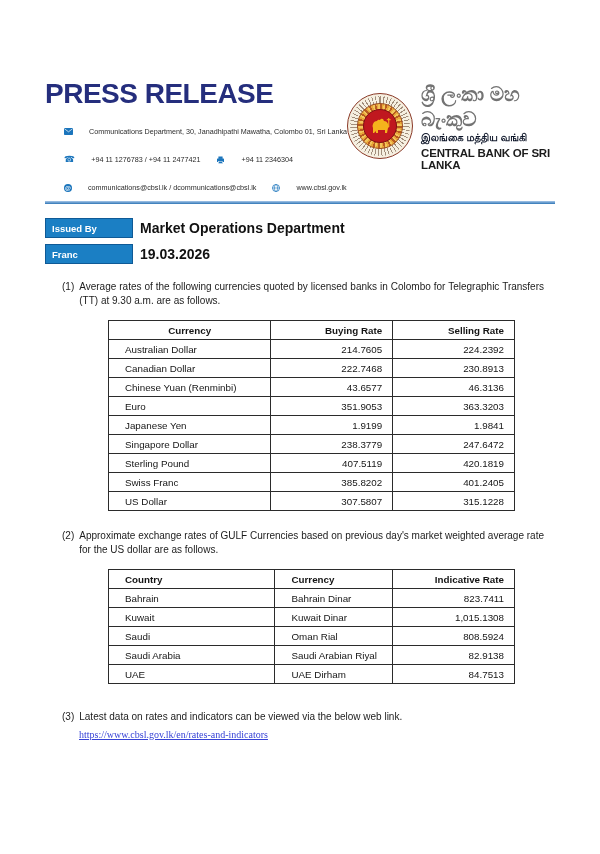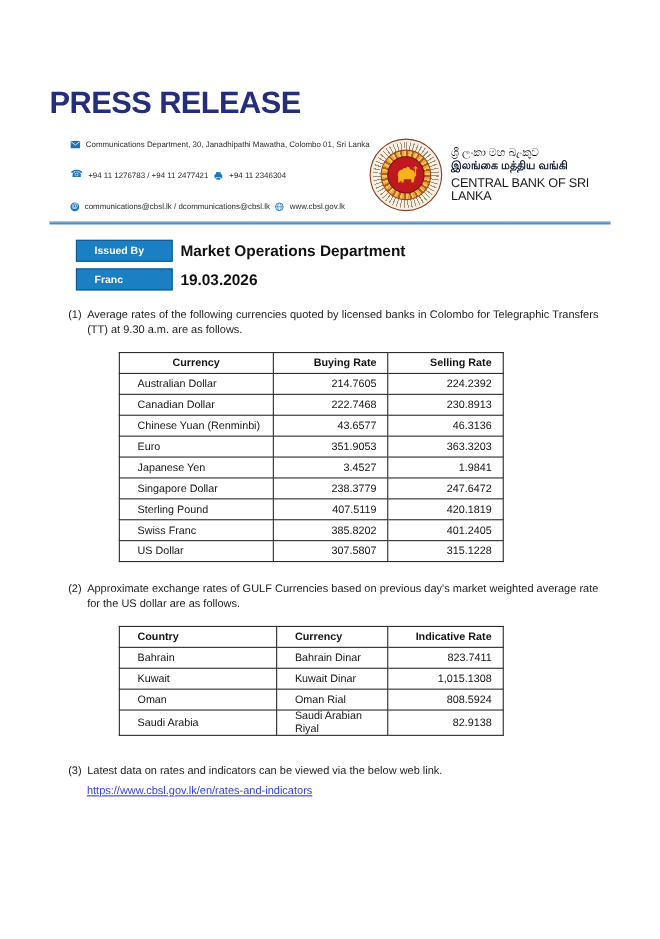--- a/index.html
+++ b/index.html
@@ -5,27 +5,27 @@
   * { margin:0; padding:0; box-sizing:border-box; }
   html,body { background:#ffffff; }
   body {
     width:600px; height:854px; overflow:hidden;
     font-family:"Liberation Sans", sans-serif;
     color:#1c1c1c;
   }
   .page { padding:80px 45px 0 45px; }
 
   
-  .header { display:flex; justify-content:space-between; align-items:flex-end; }
+  .header { display:flex; justify-content:space-between; align-items:flex-start; }
   .press-title {
     font-size:28px; font-weight:800; letter-spacing:-0.5px;
     color:#252e7d; line-height:1.0; margin-bottom:7px;
   }
   .contact-line {
-    display:flex; align-items:center; gap:5px;
+    display:flex; align-items:center; gap:16px;
     font-size:7.2px; color:#2b2b2b; margin-top:19px; white-space:nowrap;padding-left:19px;
   }
   .cicon { display:inline-flex; align-items:center; justify-content:center; flex:0 0 auto; }
   .phone-glyph { color:#1b75bc; font-size:9px; line-height:1;
     font-family:"DejaVu Sans", sans-serif; }
   .at-circle {
     width:8px; height:8px; border-radius:50%; background:#1b75bc;
     color:#fff; font-size:6px; font-weight:bold; line-height:8px; text-align:center;
   }
 
@@ -43,56 +43,56 @@
     position:absolute; inset:10px; border-radius:50%;
     background:repeating-conic-gradient(#b85c20 0deg 5deg, #e9a63a 5deg 10deg, #f3c75c 10deg 15deg);
     border:1px solid #9a4a1c;
   }
   .seal-red {
     position:absolute; inset:16px; border-radius:50%;
     background:#c0181f; border:1.5px solid #7e0f14;
     display:flex; align-items:center; justify-content:center;
   }
   .bank-names { text-align:left; }
-  .bank-si { font-size:10px; font-weight:400; color:#000000; line-height:1.25; }
+  .bank-si { font-size:20px; font-weight:700; color:#737373; line-height:1.25; }
   .bank-ta { font-size:10px;   font-weight:600; color:#0f172a; line-height:1.25; }
-  .bank-en { font-size:11.5px; font-weight:400; color:#1c1c1c; letter-spacing:-0.2px; margin-top:2px; }
+  .bank-en { font-size:11.5px; font-weight:700; color:#1c1c1c; letter-spacing:-0.2px; margin-top:2px; }
 
   .blue-rule {
     height:3px; margin-top:9px;
     background:linear-gradient(#a8c7e8, #2e75b6);
   }
 
   
   .meta { margin-top:14px; }
   .meta-row { display:flex; align-items:center; margin-bottom:6px; }
   .meta-badge {
     width:88px; height:20px; background:#1b7fc4; border:1px solid #0f5a96;
     color:#ffffff; font-size:9.5px; font-weight:bold;
-    display:flex; align-items:center; padding-left:16px;margin-left:24px;
+    display:flex; align-items:center; padding-left:6px;
   }
   .meta-value { font-size:14px; font-weight:bold; color:#111; margin-left:7px; }
 
   
   .section { margin-left:17px; }
   .para { display:flex; gap:5px; font-size:10px; line-height:1.35; color:#1c1c1c; }
   .para-num { flex:0 0 auto; }
   .para-text { text-align:justify; }
   .p1 { margin-top:16px; width:482px; }
   .p2 { margin-top:18px; width:482px; }
   .p3 { margin-top:26px; width:482px; }
   .weblink {
     display:inline-block; margin-left:17px; margin-top:1px;
-    font-size:10px; color:#3642d6; text-decoration:underline;
+    font-size:10px; color:#3642d6; text-decoration:underline;font-family:Liberation Serif, serif;
   }
 
   
   table {
     border-collapse:collapse; margin-left:46px; margin-top:13px;
-    width:350px; table-layout:fixed;
+    width:407px; table-layout:fixed;
     font-size:9.8px; color:#151515;
   }
   th, td { border:1px solid #2b2b2b; height:19px; }
   table { border:1.5px solid #222; }
   th { font-weight:bold; }
   .col-a1 { width:40%; } .col-b1 { width:30%; } .col-c1 { width:30%; }
   .col-a2 { width:41%; } .col-b2 { width:29%; } .col-c2 { width:30%; }
   .th-center { text-align:center; }
   .th-left, .cell-left { text-align:left; padding-left:16px; }
   .th-num, .cell-num { text-align:right; padding-right:10px; }
@@ -214,21 +214,21 @@
             <td class="cell-num">43.6577</td>
             <td class="cell-num">46.3136</td>
           </tr>
           <tr>
             <td class="cell-left">Euro</td>
             <td class="cell-num">351.9053</td>
             <td class="cell-num">363.3203</td>
           </tr>
           <tr>
             <td class="cell-left">Japanese Yen</td>
-            <td class="cell-num">3.4527</td>
+            <td class="cell-num">1.9199</td>
             <td class="cell-num">1.9841</td>
           </tr>
           <tr>
             <td class="cell-left">Singapore Dollar</td>
             <td class="cell-num">238.3779</td>
             <td class="cell-num">247.6472</td>
           </tr>
           <tr>
             <td class="cell-left">Sterling Pound</td>
             <td class="cell-num">407.5119</td>
@@ -271,28 +271,33 @@
             <td class="cell-left">Bahrain</td>
             <td class="cell-left">Bahrain Dinar</td>
             <td class="cell-num">823.7411</td>
           </tr>
           <tr>
             <td class="cell-left">Kuwait</td>
             <td class="cell-left">Kuwait Dinar</td>
             <td class="cell-num">1,015.1308</td>
           </tr>
           <tr>
-            <td class="cell-left">Oman</td>
+            <td class="cell-left">Saudi</td>
             <td class="cell-left">Oman Rial</td>
             <td class="cell-num">808.5924</td>
           </tr>
           <tr>
             <td class="cell-left">Saudi Arabia</td>
             <td class="cell-left">Saudi Arabian Riyal</td>
             <td class="cell-num">82.9138</td>
+          </tr>
+          <tr>
+            <td class="cell-left">UAE</td>
+            <td class="cell-left">UAE Dirham</td>
+            <td class="cell-num">84.7513</td>
           </tr>
         </tbody>
     </table>
 
     
     <div class="para p3">
       <span class="para-num">(3)</span>
       <span class="para-text">Latest data on rates and indicators can be viewed via the below web link.</span>
     </div>
     <a href="#" class="weblink">https://www.cbsl.gov.lk/en/rates-and-indicators</a>

